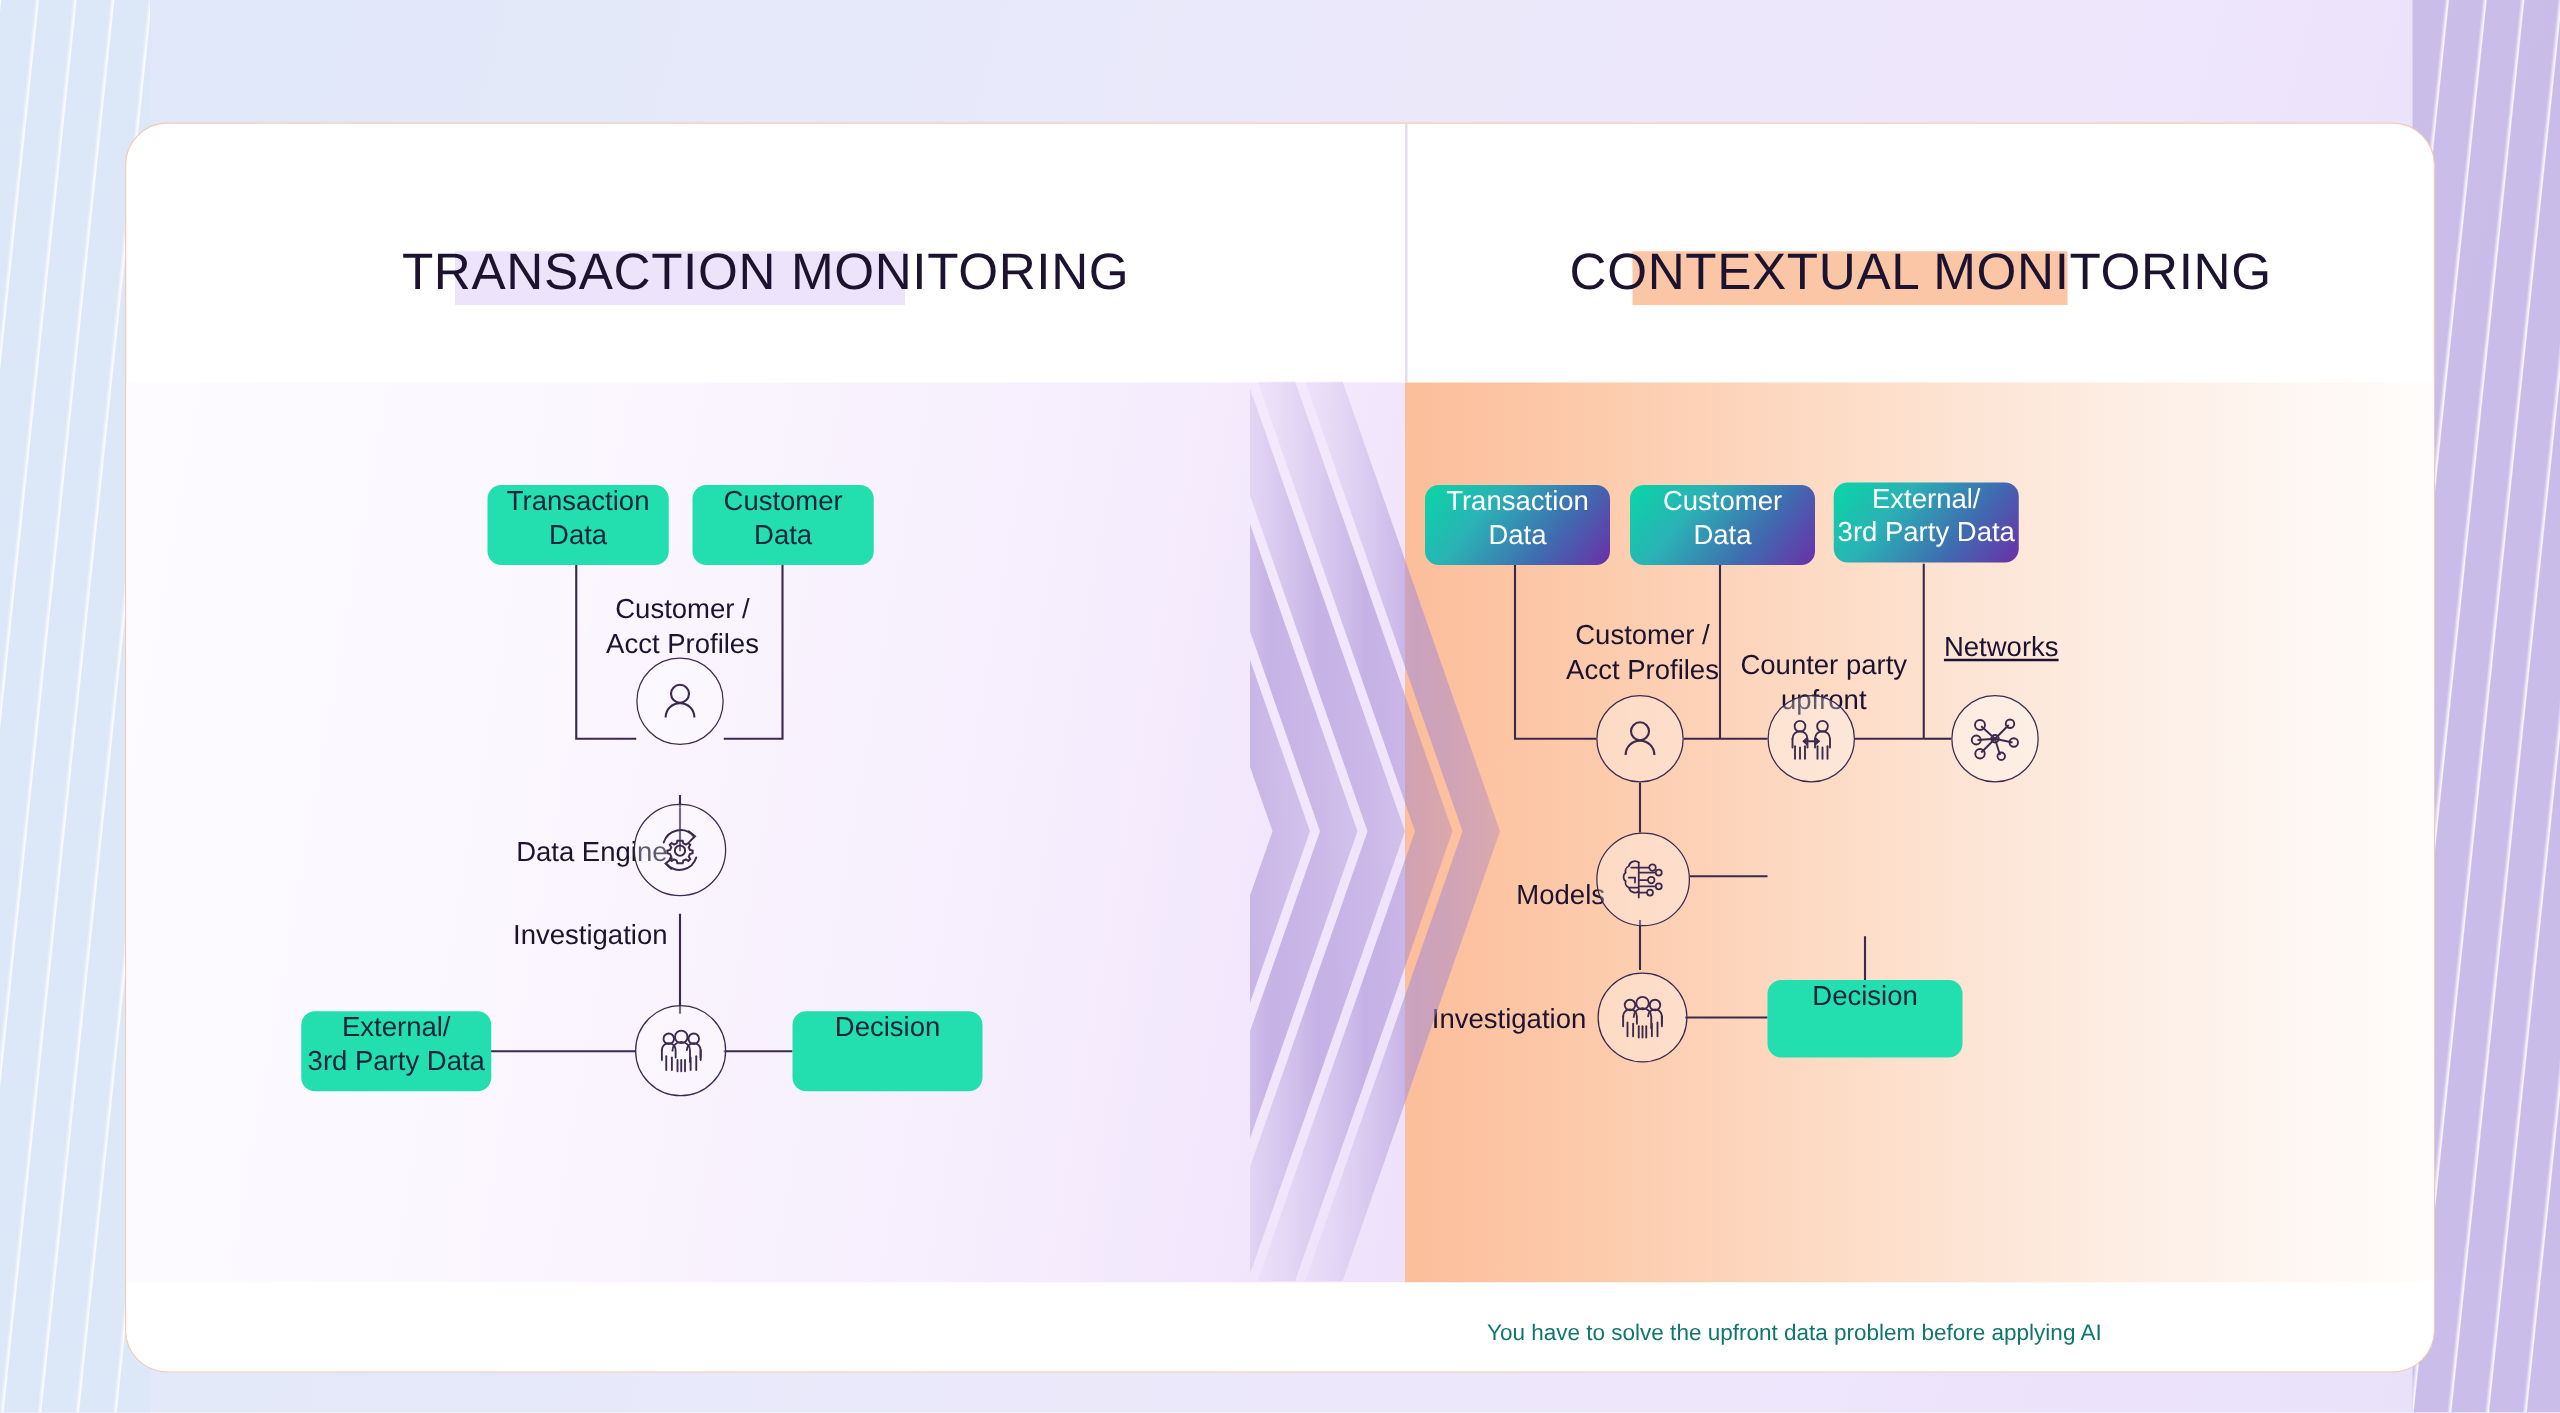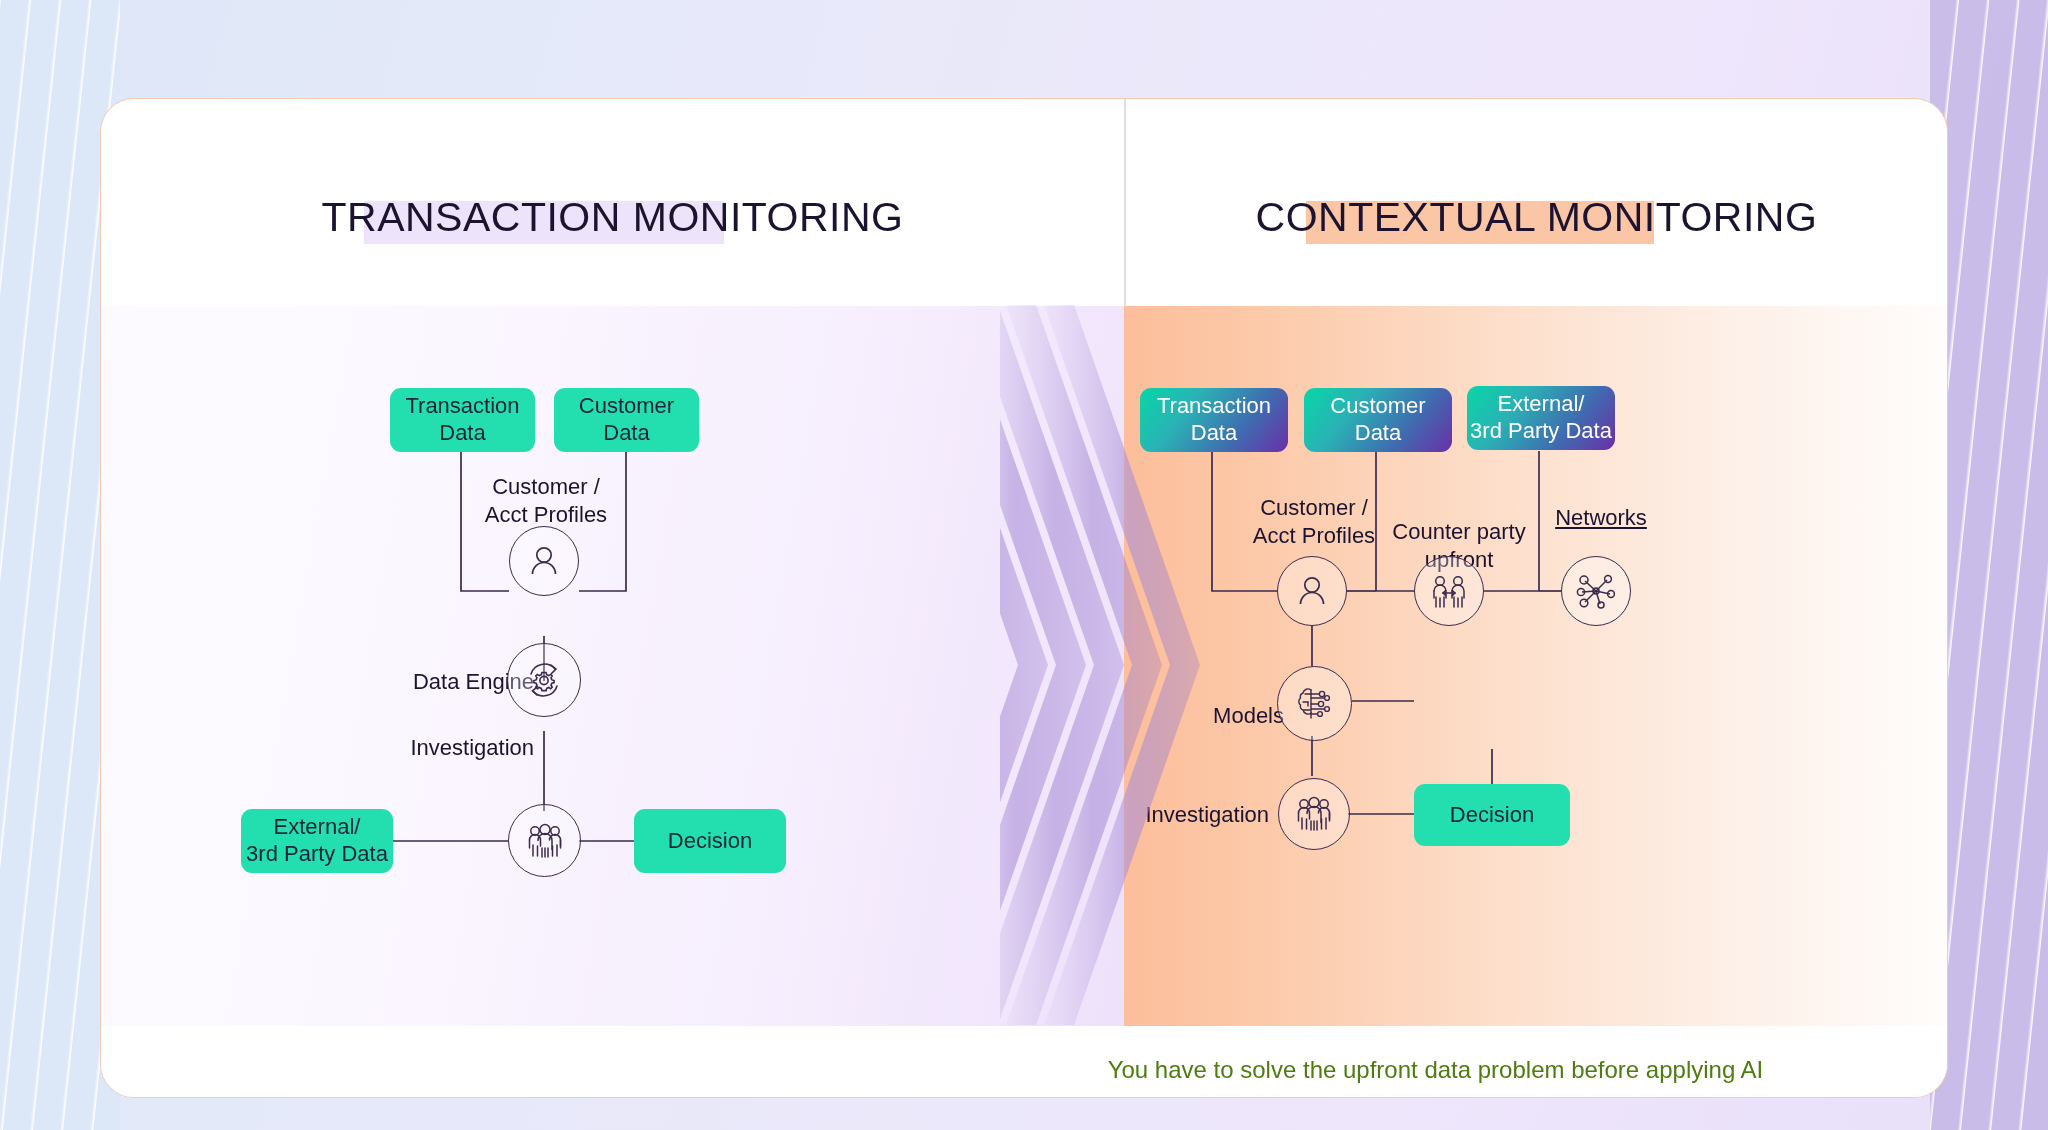--- a/index.html
+++ b/index.html
@@ -75,21 +75,21 @@
 
   
   #chevrons { position:absolute; left:900px; top:207px; width:250px; height:720px; z-index:4; pointer-events:none; }
 
   
   .diagram { position:absolute; inset:0; }
   svg.wires { position:absolute; inset:0; width:100%; height:100%; overflow:visible; }
 
   
   .nbox {
-    position:absolute; display:flex; align-items:center; justify-content:center;
+    position:absolute; display:flex; justify-content:center;
     text-align:center; border-radius:11px; line-height:1.22;
     font-size:22px; z-index:3;
   }
   .nbox.teal  { background:#23dfb0; color:#16243a; }
   .nbox.grad  { background:linear-gradient(128deg,#08d6a7 0%, #2ab2b5 32%, #3f6cb0 68%, #6b2fa8 100%); color:#ffffff; }
   .nbox.ghost { background:rgba(255,255,255,.26); border:1.6px solid #3b2a4d; color:#1c1330; }
 
   
   .nlabel {
     position:absolute; text-align:center; font-size:22px; color:#1c1330;
@@ -102,21 +102,21 @@
     border:1.7px solid #3b2a4d;
     background:rgba(255,255,255,.30);
     display:flex; align-items:center; justify-content:center;
     z-index:3;
   }
   .icon-node svg { display:block; }
 
   
   #caption {
     position:absolute; left:1023px; top:1056px; width:825px;
-    text-align:center; font-size:24px; color:#4d7c0f; z-index:6;
+    text-align:center; font-size:18px; color:#0f766e; z-index:6;
   }
 </style>
 </head>
 <body>
 
 <div id="page-bg">
   <div class="bg-base"></div>
   <div class="bg-left-stripes"></div>
   <div class="bg-right-stripes"></div>
 </div>

